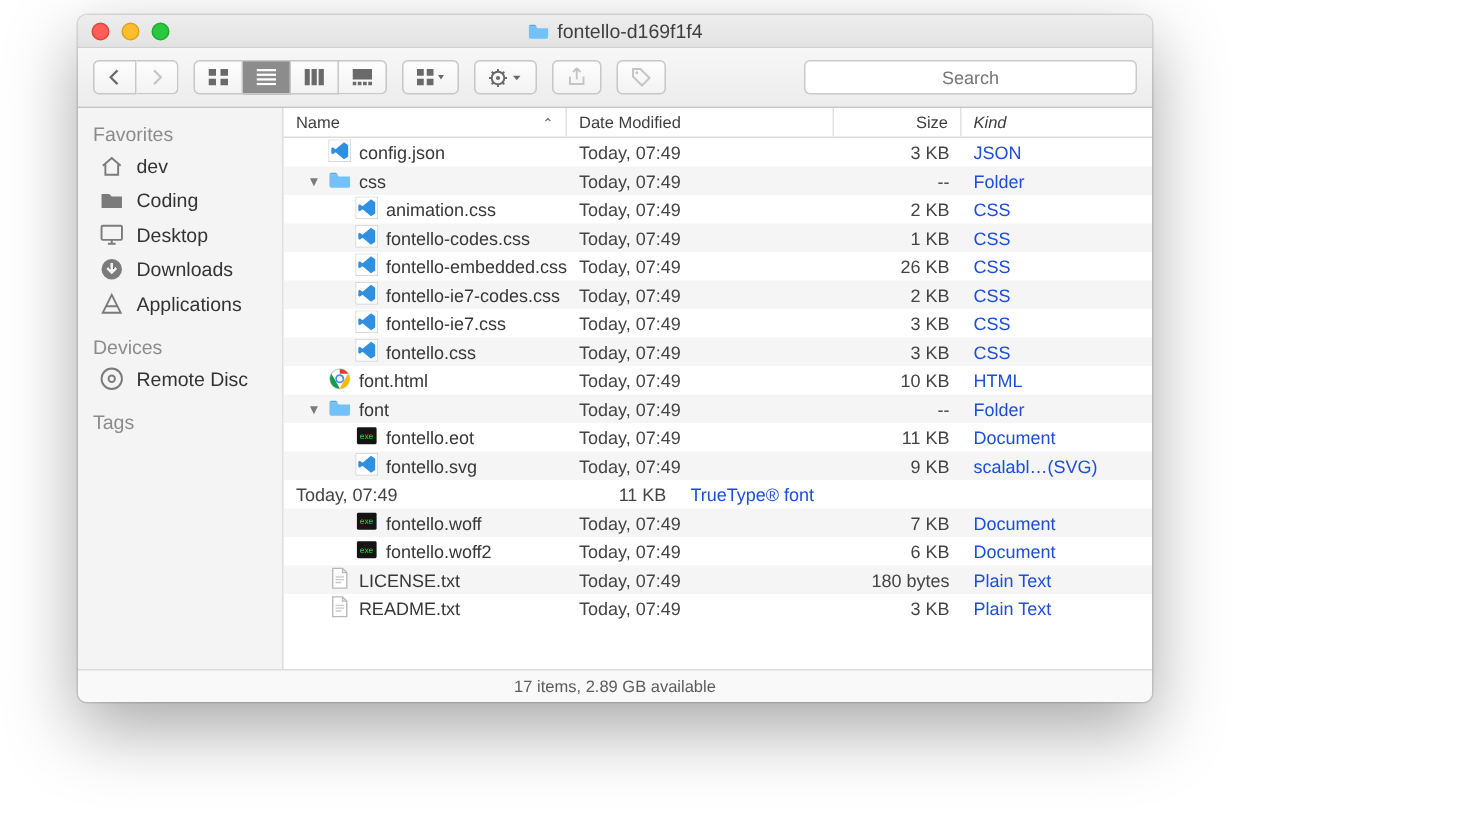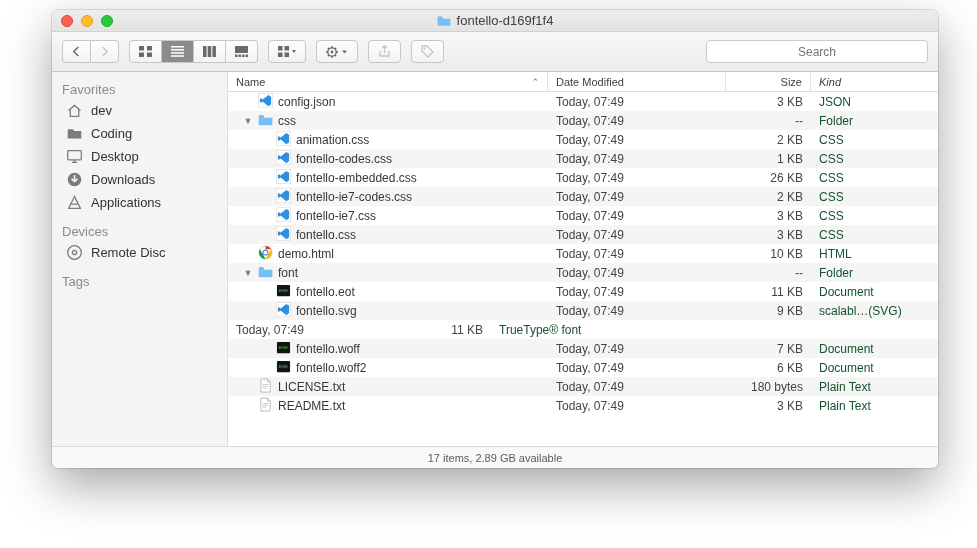--- a/index.html
+++ b/index.html
@@ -1,18 +1,18 @@
 <!DOCTYPE html>
 <html><head>
 <meta charset="utf-8">
 <style>
 * { margin: 0; padding: 0; box-sizing: border-box; font-family: -apple-system, "Helvetica Neue", Arial, sans-serif; }
 body { background: transparent; width: 977px; height: 548px; position: relative; }
 .window {
-  position: absolute; left: 52px; top: 10px; width: 886px; height: 458px;
+  position: absolute; left: 52px; top: 10px; width: 716px; height: 458px;
   background: #fff; border-radius: 6px;
   box-shadow: 0 18px 48px rgba(0,0,0,0.35), 0 0 0 1px rgba(0,0,0,0.12);
   overflow: hidden; display: flex; flex-direction: column;
 }
 .titlebar {
   height: 22px; background: linear-gradient(#ededed,#e3e3e3);
   border-bottom: 1px solid #d0d0d0; display: flex; align-items: center; position: relative;
 }
 .traffic { display: flex; gap: 8px; padding-left: 9px; }
 .dot { width: 12px; height: 12px; border-radius: 50%; }
@@ -60,21 +60,21 @@
 .ch-size { width: 85px; justify-content: flex-end; }
 .ch-kind { width: 127px; border-right: none; font-style: italic; }
 .sort-ind { position: absolute; right: 8px; font-size: 9px; color: #6b6b6b; }
 
 .rows { flex: 1; overflow: auto; }
 .row { height: 19px; display: flex; font-size: 12px; color: #373737; align-items: center; }
 .row.alt { background: #f5f5f5; }
 .cell-name { flex: 1; display: flex; align-items: center; gap: 5px; overflow: hidden; }
 .cell-date { width: 178px; padding-left: 8px; color: #444; }
 .cell-size { width: 85px; text-align: right; padding-right: 8px; color: #444; }
-.cell-kind { width: 127px; padding-left: 8px; color: #14532d; white-space: nowrap; overflow: hidden; text-overflow: ellipsis; }
+.cell-kind { width: 127px; padding-left: 8px; color: #1d4ed8; white-space: nowrap; overflow: hidden; text-overflow: ellipsis; }
 .disclosure { width: 10px; font-size: 9px; color: #7b7b7b; text-align: center; }
 .indent { display: inline-block; }
 .file-ico { width: 15px; height: 15px; flex: none; }
 .fname { white-space: nowrap; }
 
 .status {
   height: 22px; border-top: 1px solid #dcdcdc; background: #f9f9f9;
   font-size: 11px; color: #5b5b5b; display: flex; align-items: center; justify-content: center;
 }
 </style>
@@ -382,21 +382,21 @@
               <span class="indent" style="width: 10px;"></span>
               <span class="disclosure"></span>
               <span><svg class="file-ico" viewBox="0 0 16 16">
                   <circle cx="8" cy="8" r="7" fill="#fff" stroke="#cfcfcf"></circle>
                   <circle cx="8" cy="8" r="3.2" fill="#4c8bf5"></circle>
                   <path fill="#e33b2e" d="M8 1a7 7 0 0 1 6 3.5H8z"></path>
                   <path fill="#f9bb00" d="M14 4.5A7 7 0 0 1 8 15l3-5.5z"></path>
                   <path fill="#159c49" d="M8 15A7 7 0 0 1 2 4.5L5 9.5z"></path>
                   <circle cx="8" cy="8" r="2" fill="#fff"></circle>
                 </svg></span>
-              <span class="fname">demo.html</span>
+              <span class="fname">font.html</span>
             </div>
             <div class="cell-date">Today, 07:49</div>
             <div class="cell-size">10 KB</div>
             <div class="cell-kind">HTML</div>
           </div>
           <div class="row alt">
             <div class="cell-name">
               <span class="indent" style="width: 10px;"></span>
               <span class="disclosure">▼</span>
               <span><svg class="file-ico" viewBox="0 0 24 18">

